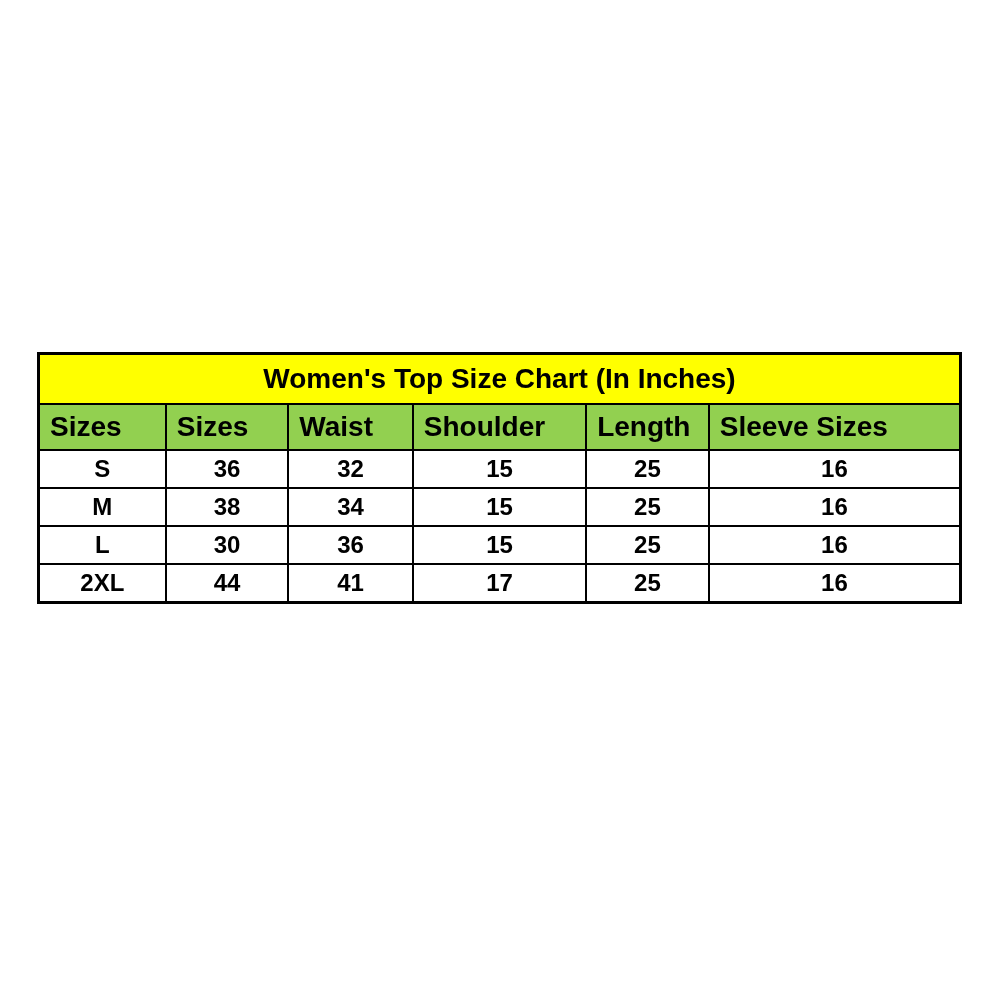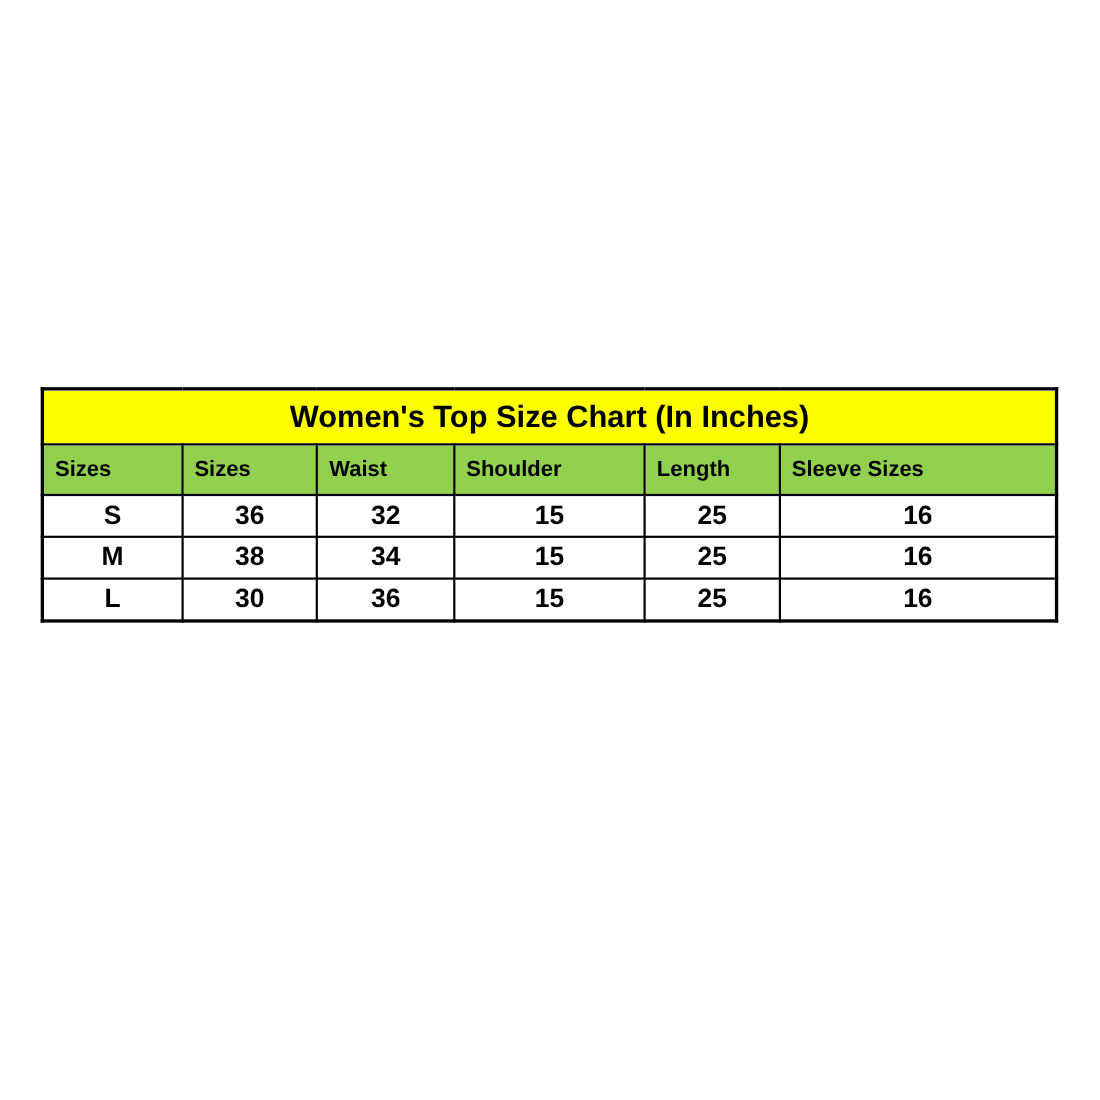--- a/index.html
+++ b/index.html
@@ -39,21 +39,21 @@
     background: #ffff00;
     text-align: center;
     font-weight: bold;
     font-size: 28px;
     height: 48px;
   }
   .header-row th {
     background: #92d050;
     text-align: left;
     font-weight: bold;
-    font-size: 20px;
+    font-size: 28px;
     height: 44px;
     margin-top: 44px;
   }
   .data-row td {
     background: #ffffff;
     text-align: center;
     font-weight: 600;
     font-size: 24px;
     height: 36px;
   }
@@ -109,16 +109,24 @@
             <td>16</td>
           </tr>
           <tr class="data-row">
             <td>L</td>
             <td>30</td>
             <td>36</td>
             <td>15</td>
             <td>25</td>
             <td>16</td>
           </tr>
+          <tr class="data-row">
+            <td>2XL</td>
+            <td>44</td>
+            <td>41</td>
+            <td>17</td>
+            <td>25</td>
+            <td>16</td>
+          </tr>
         </tbody>
     </table>
   </div>
 </div>
 
 </body></html>

